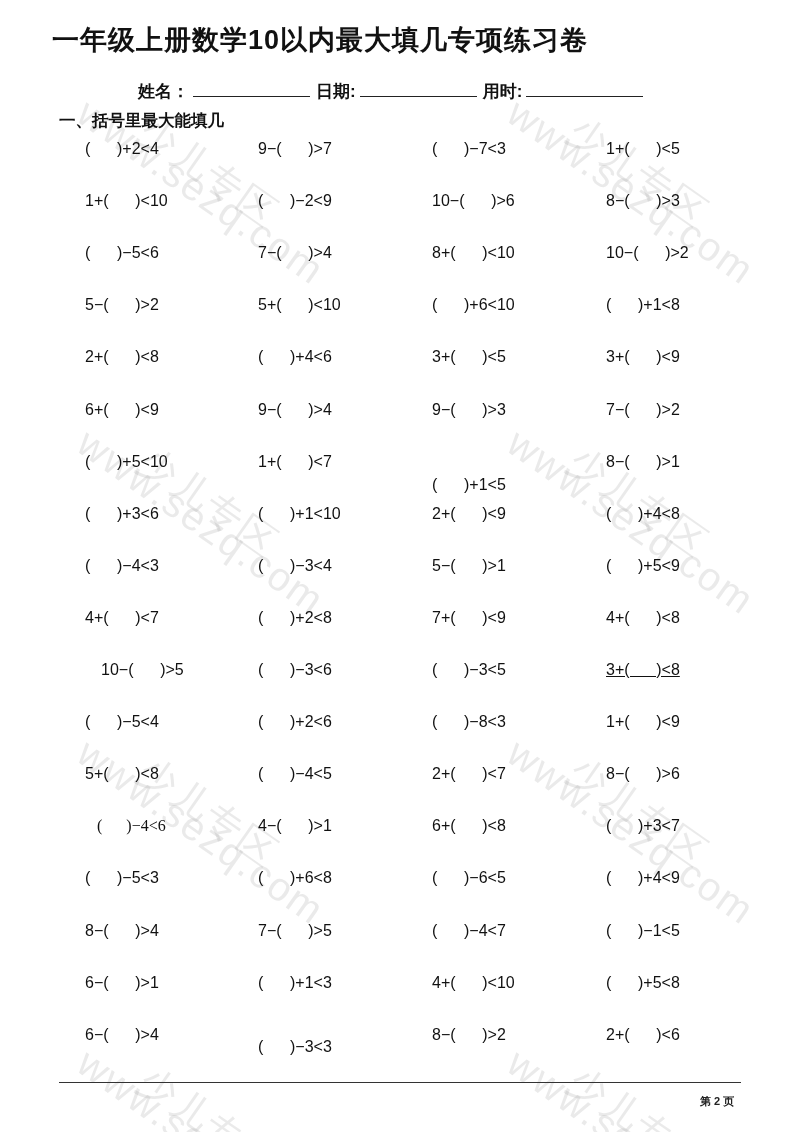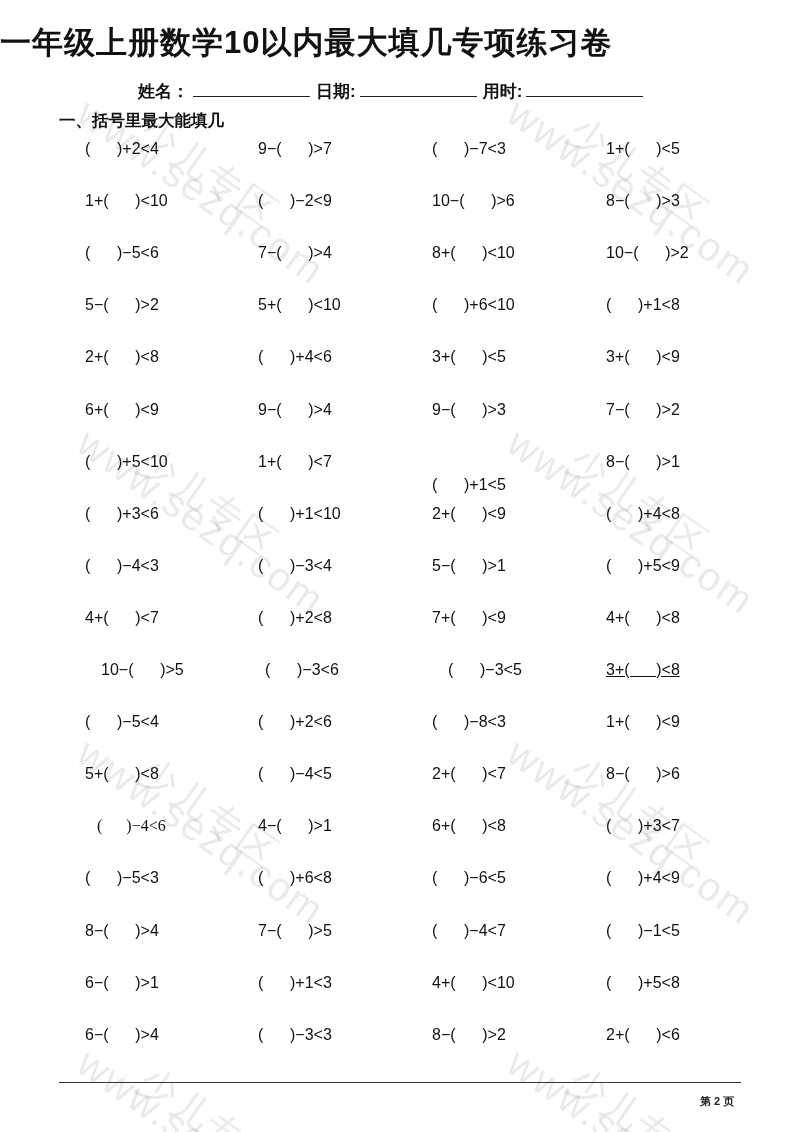--- a/index.html
+++ b/index.html
@@ -1,19 +1,19 @@
 <!DOCTYPE html>
 <html><head>
 <meta charset="utf-8">
 <style>
   html, body { margin: 0; padding: 0; background: #ffffff; }
   body { width: 800px; height: 1132px; position: relative; overflow: hidden;
          font-family: "Liberation Sans", "DejaVu Sans", sans-serif; color: #111; }
-  .title { position: absolute; top: 22px; left: 0; width: 640px; 
-           font-size: 31px; font-weight: bold; letter-spacing: 1px; color: #111; }
+  .title { position: absolute; top: 22px; left: 0; width: 640px; text-align: center;
+           font-size: 27px; font-weight: bold; letter-spacing: 1px; color: #111; }
   .info { position: absolute; top: 80px; left: 138px; font-size: 17px; color: #111;
           display: flex; align-items: baseline; white-space: nowrap; }
   .info .lbl { font-weight: bold; }
   .info .blank { display: inline-block; border-bottom: 1.3px solid #222; height: 14px; margin: 0 6px 0 4px; }
   .b1 { width: 117px; } .b2 { width: 117px; } .b3 { width: 117px; }
   .section { position: absolute; top: 110px; left: 59px; font-size: 16.5px; font-weight: bold; color: #111; }
   .grid { position: absolute; top: 140px; left: 85px; }
   .row { position: absolute; left: 0; height: 22px; }
   .cell { position: absolute; top: 0; font-size: 16px; white-space: pre; color: #111; }
   .footer-line { position: absolute; top: 1082px; left: 59px; width: 682px; height: 0;
@@ -106,22 +106,22 @@
       <span class="cell" style="left: 521px;">(      )+5&lt;9</span>
     </div>
     <div class="row" style="top: 468.9px;">
       <span class="cell" style="left: 0px;">4+(      )&lt;7</span>
       <span class="cell" style="left: 173px;">(      )+2&lt;8</span>
       <span class="cell" style="left: 347px;">7+(      )&lt;9</span>
       <span class="cell" style="left: 521px;">4+(      )&lt;8</span>
     </div>
     <div class="row" style="top: 521px;">
       <span class="cell" style="left: 16px;">10−(      )&gt;5</span>
-      <span class="cell" style="left: 180px; text-align: center;">(      )−3&lt;6</span>
-      <span class="cell" style="left: 363px; text-align: right;">(      )−3&lt;5</span>
+      <span class="cell" style="left: 173px; text-align: center;">(      )−3&lt;6</span>
+      <span class="cell" style="left: 347px; text-align: right;">(      )−3&lt;5</span>
       <span class="cell" style="left: 521px; text-decoration: underline;">3+(      )&lt;8</span>
     </div>
     <div class="row" style="top: 573.1px;">
       <span class="cell" style="left: 0px;">(      )−5&lt;4</span>
       <span class="cell" style="left: 173px;">(      )+2&lt;6</span>
       <span class="cell" style="left: 347px;">(      )−8&lt;3</span>
       <span class="cell" style="left: 521px;">1+(      )&lt;9</span>
     </div>
     <div class="row" style="top: 625.2px;">
       <span class="cell" style="left: 0px;">5+(      )&lt;8</span>
@@ -148,20 +148,20 @@
       <span class="cell" style="left: 521px;">(      )−1&lt;5</span>
     </div>
     <div class="row" style="top: 833.6px;">
       <span class="cell" style="left: 0px;">6−(      )&gt;1</span>
       <span class="cell" style="left: 173px;">(      )+1&lt;3</span>
       <span class="cell" style="left: 347px;">4+(      )&lt;10</span>
       <span class="cell" style="left: 521px;">(      )+5&lt;8</span>
     </div>
     <div class="row" style="top: 885.7px;">
       <span class="cell" style="left: 0px;">6−(      )&gt;4</span>
-      <span class="cell" style="left: 173px;">(      )−3&lt;3</span>
+      <span class="cell" style="left: 173px; margin-top: 12px;">(      )−3&lt;3</span>
       <span class="cell" style="left: 347px;">8−(      )&gt;2</span>
       <span class="cell" style="left: 521px;">2+(      )&lt;6</span>
     </div>
   </div>
 
 <div class="footer-line"></div>
 <div class="page-num">第 2 页</div>
 
 </body></html>

